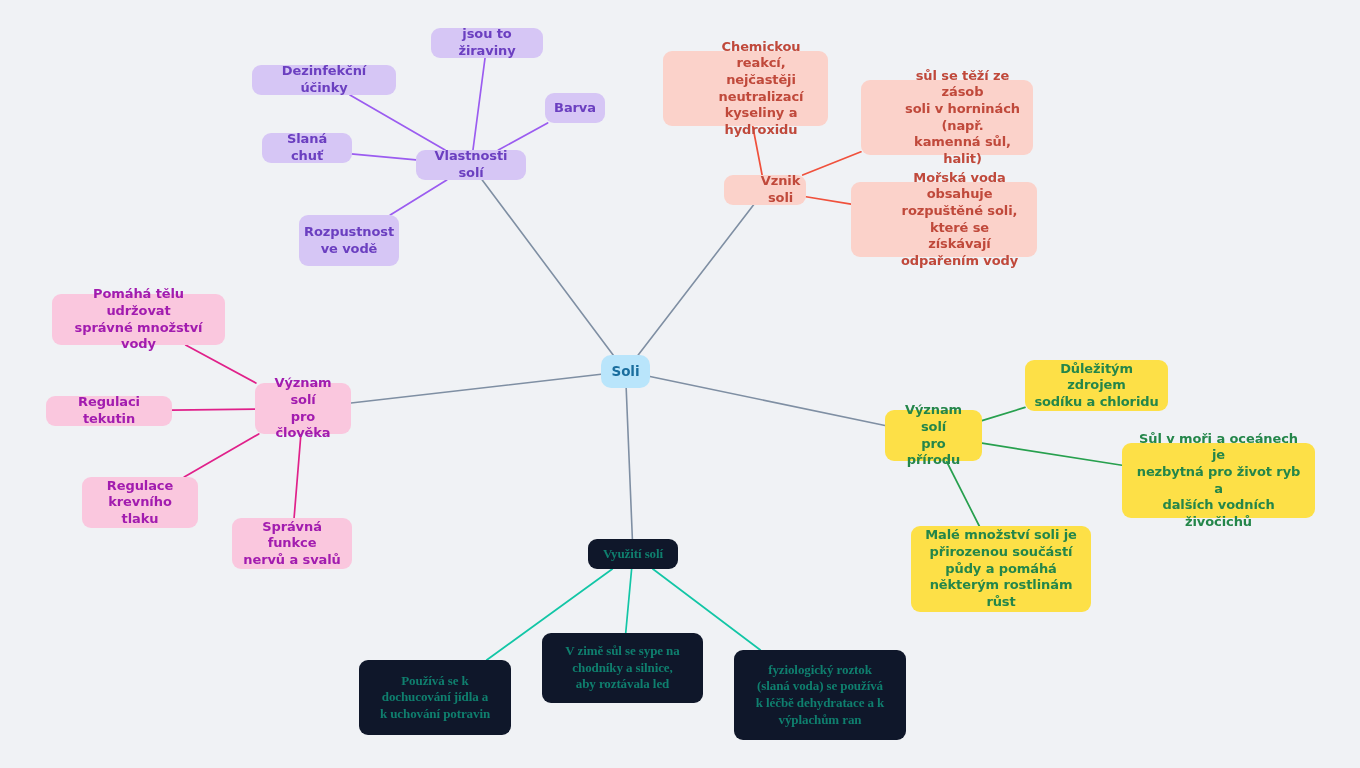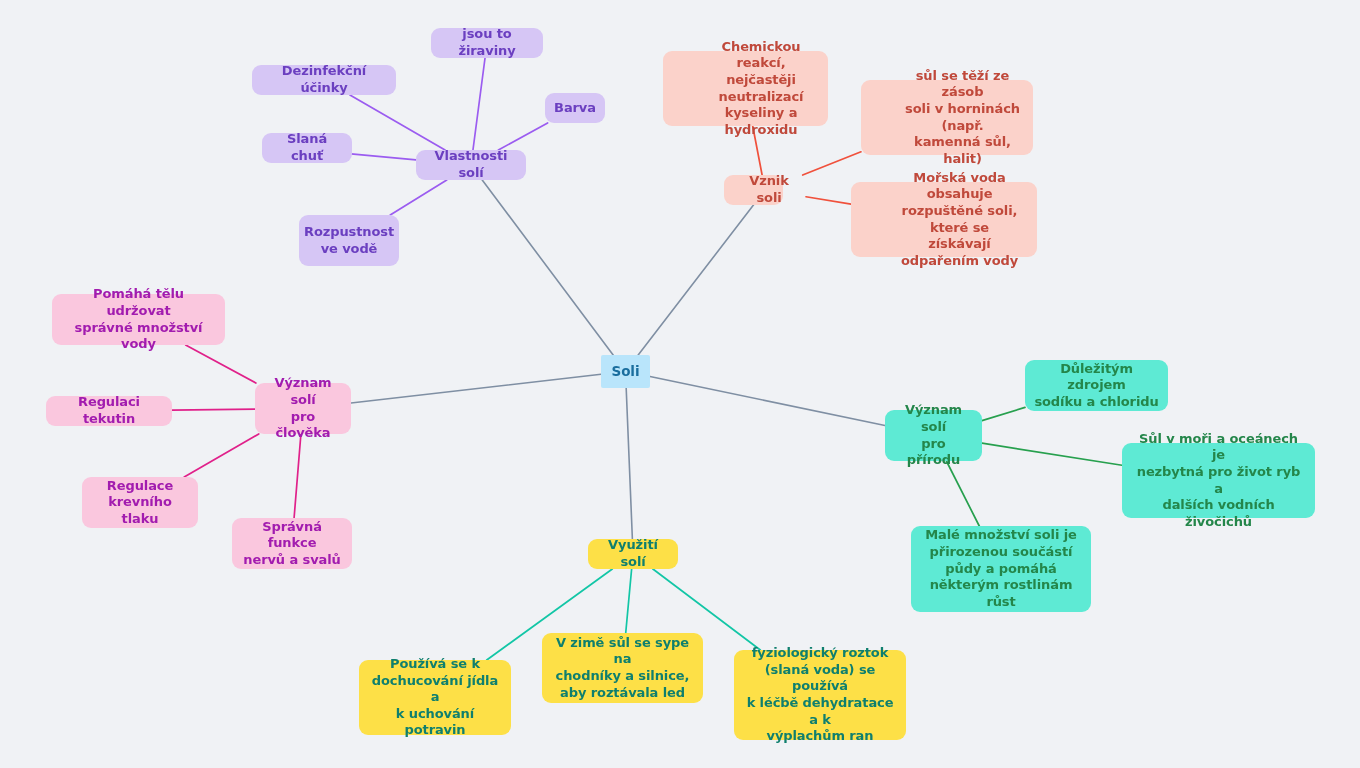--- a/index.html
+++ b/index.html
@@ -35,48 +35,49 @@
     font-weight: bold;
     line-height: 1.28;
     white-space: pre-line;
     padding: 5px 9px;
     letter-spacing: -0.1px;
   }
   .node.root {
     background: #b9e5fb;
     color: #1a6e9e;
     font-size: 13.5px;
-    border-radius: 2px;
+    border-radius: 10px;
   }
   .node.purple {
     background: #d6c6f5;
     color: #6b3fc0;
     font-size: 13px;
   }
   .node.purple-hub { font-size: 13px; }
   .node.red {
     background: #fbd2ca;
     color: #c0493b;
     font-size: 13px;
     padding-left: 40px;
   }
   .node.pink {
     background: #fac7de;
     color: #a21caf;
     font-size: 13px;
   }
   .node.green {
-    background: #5eead4;
+    background: #fde047;
     color: #24864a;
     font-size: 13px;
   }
   .node.teal {
-    background: #fde047;
+    background: #0f172a;
     color: #0f7f6e;
     font-size: 13px;
+    font-family: Liberation Serif, serif;
   }
 </style>
 </head>
 <body>
 
 <div id="canvas">
   <svg id="edges" viewBox="0 0 1360 768">
       <line x1="613.1549636803874" y1="355" x2="482.2227602905569" y2="180" stroke="#7f8fa3" stroke-width="1.6" stroke-linecap="round"></line>
       <line x1="638.1818181818181" y1="355" x2="753.4710743801653" y2="205" stroke="#7f8fa3" stroke-width="1.6" stroke-linecap="round"></line>
       <line x1="601" y1="374.3108527131783" x2="351" y2="402.99302325581397" stroke="#7f8fa3" stroke-width="1.6" stroke-linecap="round"></line>
@@ -103,21 +104,21 @@
     </svg>
   <div id="nodes">
       <div class="node root" style="left: 601px; top: 355px; width: 49px; height: 33px;">Soli</div>
       <div class="node purple purple-hub" style="left: 416px; top: 150px; width: 110px; height: 30px;">Vlastnosti solí</div>
       <div class="node purple" style="left: 431px; top: 28px; width: 112px; height: 30px;">jsou to žiraviny</div>
       <div class="node purple" style="left: 252px; top: 65px; width: 144px; height: 30px;">Dezinfekční účinky</div>
       <div class="node purple" style="left: 545px; top: 93px; width: 60px; height: 30px;">Barva</div>
       <div class="node purple" style="left: 242px; top: 133px; width: 90px; height: 30px; margin-left: 20px;">Slaná chuť</div>
       <div class="node purple" style="left: 299px; top: 215px; width: 100px; height: 51px;">Rozpustnost
 ve vodě</div>
-      <div class="node red red-hub" style="left: 724px; top: 175px; width: 59px; height: 30px;">Vznik soli</div>
+      <div class="node red red-hub" style="left: 724px; top: 175px; width: 82px; height: 30px;">Vznik soli</div>
       <div class="node red" style="left: 663px; top: 51px; width: 165px; height: 75px;">Chemickou reakcí,
 nejčastěji neutralizací
 kyseliny a hydroxidu</div>
       <div class="node red" style="left: 861px; top: 80px; width: 172px; height: 75px;">sůl se těží ze zásob
 soli v horninách (např.
 kamenná sůl, halit)</div>
       <div class="node red" style="left: 851px; top: 182px; width: 186px; height: 75px;">Mořská voda obsahuje
 rozpuštěné soli, které se
 získávají odpařením vody</div>
       <div class="node pink pink-hub" style="left: 255px; top: 383px; width: 96px; height: 51px;">Význam solí

